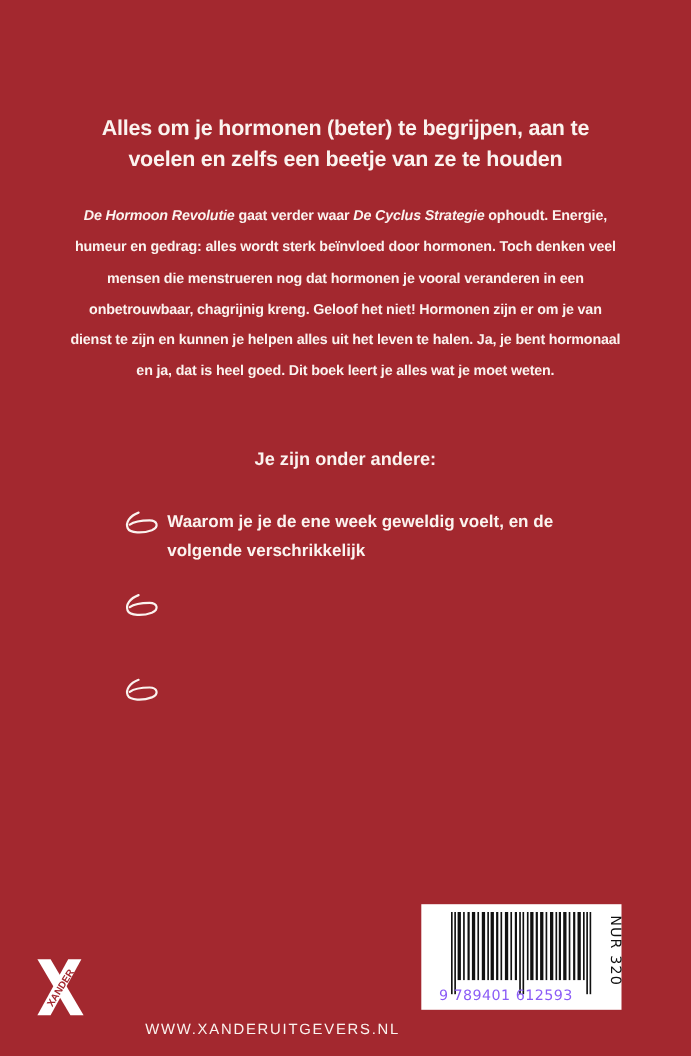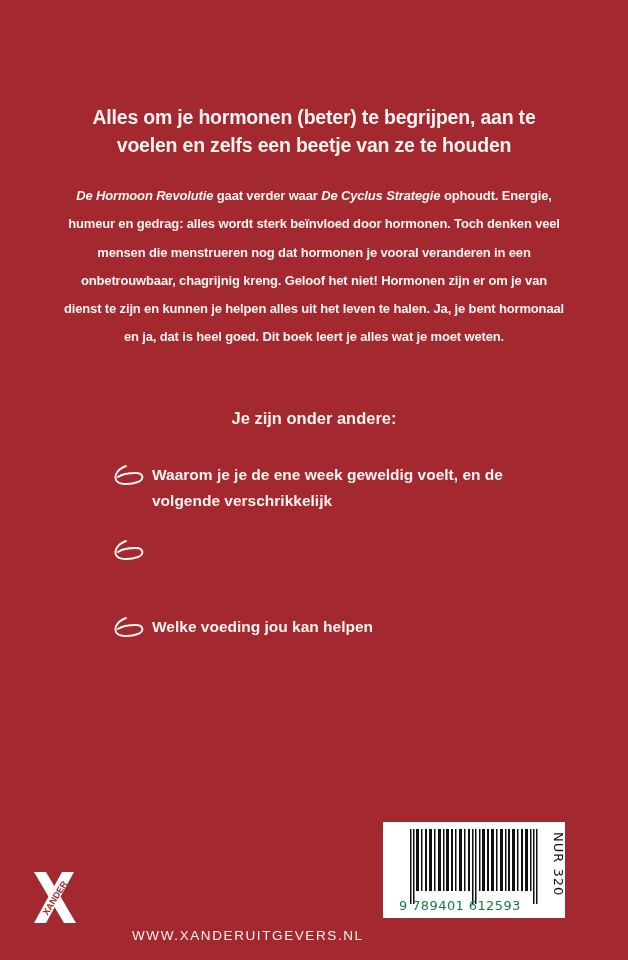--- a/index.html
+++ b/index.html
@@ -49,21 +49,21 @@
     .barcode-box {
       position: absolute; left: 383px; top: 822px; width: 182px; height: 96px;
       background: #FFFFFF;
     }
     .bars {
       position: absolute; left: 27px; top: 7px; width: 128px; height: 75px;
     }
     .isbn {
       position: absolute; left: 16px; top: 76px;
       font-family: "DejaVu Sans", sans-serif;
-      font-size: 13px; color: #15803d; letter-spacing: 0.4px;
+      font-size: 13px; color: #8b5cf6; letter-spacing: 0.4px;
     }
     .nur {
       position: absolute; left: 168px; top: 10px;
       writing-mode: vertical-rl;
       font-family: "DejaVu Sans", sans-serif;
       font-size: 13px; color: #111; letter-spacing: 1px;
     }
   </style>
 </head>
 <body>
@@ -82,21 +82,20 @@
 </div>
 <div class="bullet" style="top:537px;">
   <svg class="ico" viewBox="0 0 34 22">
       <path d="M14 2 C6 5 2 11 4 16 C6 21 18 21 26 18 C33 15 31 9 24 9 C18 9 10 10 6 13" fill="none" stroke="#FBF3EF" stroke-width="2" stroke-linecap="round"></path>
     </svg>
 </div>
 <div class="bullet" style="top:614px;">
   <svg class="ico" viewBox="0 0 34 22">
       <path d="M14 2 C6 5 2 11 4 16 C6 21 18 21 26 18 C33 15 31 9 24 9 C18 9 10 10 6 13" fill="none" stroke="#FBF3EF" stroke-width="2" stroke-linecap="round"></path>
     </svg>
-  <span>Welke voeding jou kan helpen</span>
 </div>
 
 <svg class="logo" viewBox="0 0 46 55">
   <polygon points="2,2 14,2 44,53 32,53" fill="#FFFFFF"></polygon>
   <polygon points="30,2 42,2 14,53 2,53" fill="#FFFFFF"></polygon>
   <text x="23" y="31" fill="#A3282F" font-family="Liberation Sans, sans-serif" font-weight="bold" font-size="9" text-anchor="middle" transform="rotate(-58 23 28)">XANDER</text>
 </svg>
 
 <div class="website">WWW.XANDERUITGEVERS.NL</div>
 

